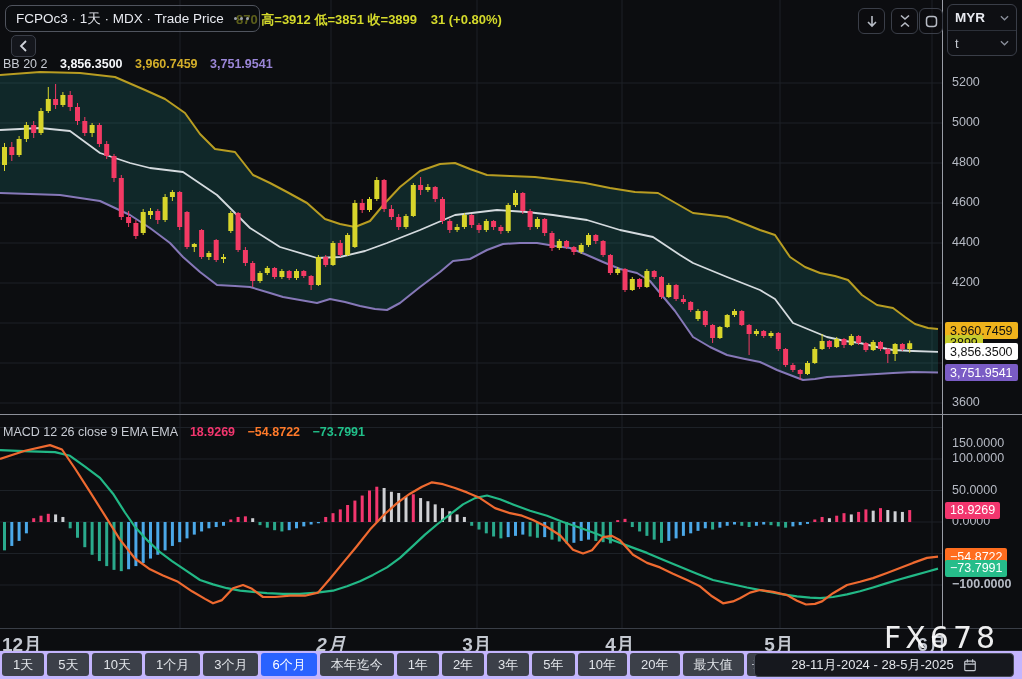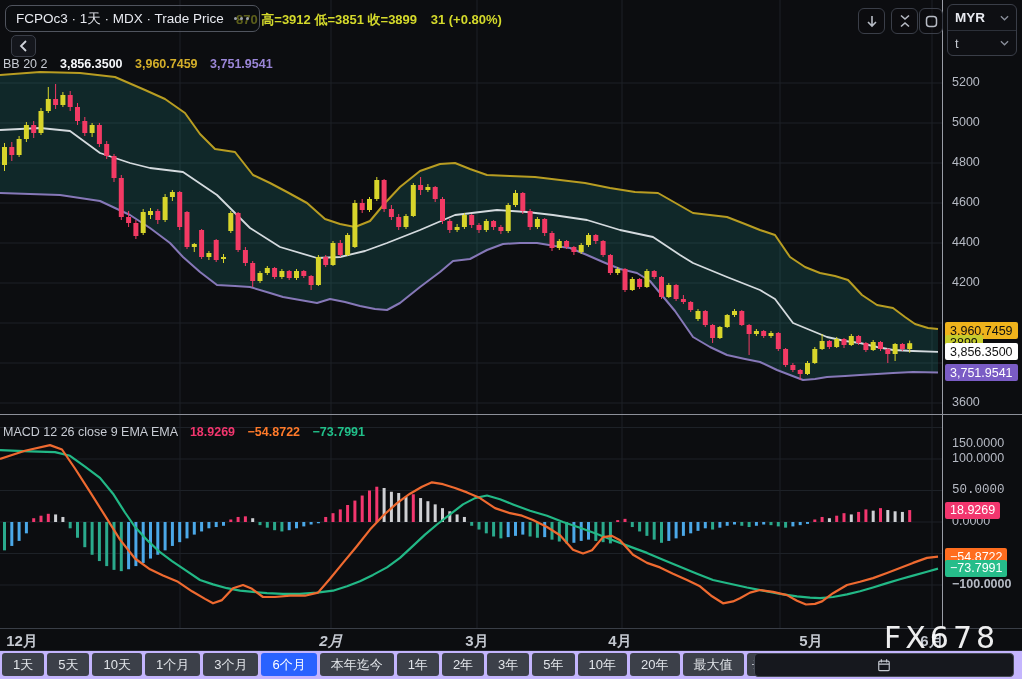--- a/index.html
+++ b/index.html
@@ -55,21 +55,21 @@
     position:absolute; left:947px; top:4px; width:70px; height:52px; border:1px solid #3a3e48;
     border-radius:6px; z-index:7; background:#0e0f13;
   }
   .cur-row { height:25px; display:flex; align-items:center; justify-content:space-between; padding:0 7px; }
   .cur-row + .cur-row { border-top:1px solid #2c3039; }
   .cur-main { font-size:13.5px; font-weight:bold; color:#e8eaf0; }
   .cur-unit { font-size:13px; color:#c6cad2; }
 
   
   .time-axis { position:absolute; left:0; top:629px; width:1022px; height:21px; z-index:3; }
-  .t-label { position:absolute; top:3px; transform:translateX(-50%); font-size:15px; font-weight:bold; color:#c4c8d0; }
+  .t-label { position:absolute; top:3px; transform:translateX(-50%); font-size:19px; font-weight:bold; color:#c4c8d0; }
 
   
   .toolbar { position:absolute; left:0; top:651px; width:1022px; height:28px; background:#c4b5fd; z-index:4; }
   .tb-left { position:absolute; left:2px; top:2px; display:flex; gap:3px; }
   .range-btn {
     height:23px; padding:0 11px; border-radius:3px; background:#3c4049; color:#e2e5ea;
     font-size:13px; display:flex; align-items:center; border:none; cursor:pointer; white-space:nowrap;
     font-family:"Liberation Sans", sans-serif;
   }
   .range-btn.selected { background:#2962ff; color:#fff;text-align:center; }
@@ -557,21 +557,21 @@
   <div class="axis-col" id="axis-col">
       <div class="tick" style="top: 75px;">5200</div>
       <div class="tick" style="top: 115px;">5000</div>
       <div class="tick" style="top: 155px;">4800</div>
       <div class="tick" style="top: 195px;">4600</div>
       <div class="tick" style="top: 235px;">4400</div>
       <div class="tick" style="top: 275px;">4200</div>
       <div class="tick" style="top: 395px;">3600</div>
       <div class="tick" style="top: 419.5px; margin-top: 16px;">150.0000</div>
       <div class="tick" style="top: 451px;">100.0000</div>
-      <div class="tick" style="top: 482.5px; font-family: Liberation Mono, monospace;">50.0000</div>
+      <div class="tick" style="top: 482.5px;">50.0000</div>
       <div class="tick" style="top: 514px;">0.0000</div>
       <div class="tick" style="top: 577px; font-weight: bold;">−100.0000</div>
       <div class="badge" style="top: 322.351px; background: rgb(239, 179, 28); color: rgb(17, 17, 17);">3,960.7459</div>
       <div class="badge" style="top: 334.7px; background: rgb(198, 204, 46); color: rgb(17, 17, 17);">3899</div>
       <div class="badge" style="top: 343.23px; background: rgb(255, 255, 255); color: rgb(17, 17, 17);">3,856.3500</div>
       <div class="badge" style="top: 364.109px; background: rgb(122, 92, 197); color: rgb(255, 255, 255);">3,751.9541</div>
       <div class="badge" style="top: 501.576px; background: rgb(242, 54, 110); color: rgb(255, 255, 255);">18.9269</div>
       <div class="badge" style="top: 548.069px; background: rgb(255, 109, 31); color: rgb(255, 255, 255);">−54.8722</div>
       <div class="badge" style="top: 559.993px; background: rgb(38, 189, 138); color: rgb(255, 255, 255);">−73.7991</div>
     </div>
@@ -590,21 +590,21 @@
       </svg>
     </div>
   </div>
 
   <div class="time-axis" id="time-axis">
       <div class="t-label" style="left: 22px;">12月</div>
       <div class="t-label" style="left: 180px; margin-top: 16px;">2025</div>
       <div class="t-label" style="left: 331px; font-style: italic;">2月</div>
       <div class="t-label" style="left: 477px;">3月</div>
       <div class="t-label" style="left: 620px;">4月</div>
-      <div class="t-label" style="left: 779px; margin-left: 32px;">5月</div>
+      <div class="t-label" style="left: 779px;">5月</div>
       <div class="t-label" style="left: 932px;">6月</div>
     </div>
 
   <div class="toolbar">
     <div class="tb-left" id="tb-left">
         <button class="range-btn">1天</button>
         <button class="range-btn">5天</button>
         <button class="range-btn">10天</button>
         <button class="range-btn">1个月</button>
         <button class="range-btn">3个月</button>
@@ -619,20 +619,21 @@
         <button class="range-btn">最大值</button>
         <button class="range-btn gear-btn">
           <svg width="15" height="15" viewBox="0 0 16 16" fill="none" stroke="#c6cad2" stroke-width="1.3">
             <circle cx="8" cy="8" r="4.2"></circle>
             <circle cx="8" cy="8" r="1.4"></circle>
             <path d="M8 1.2 V3 M8 13 V14.8 M1.2 8 H3 M13 8 H14.8 M3.2 3.2 L4.5 4.5 M11.5 11.5 L12.8 12.8 M12.8 3.2 L11.5 4.5 M4.5 11.5 L3.2 12.8"></path>
           </svg>
         </button>
       </div>
     <div class="date-box">
+      <span>28-11月-2024 -  28-5月-2025</span>
       <svg width="14" height="14" viewBox="0 0 16 16" fill="none" stroke="#c6cad2" stroke-width="1.3">
         <rect x="2" y="3.5" width="12" height="11" rx="1.5"></rect>
         <path d="M2 7 H14 M5 1.5 V5 M11 1.5 V5"></path>
       </svg>
     </div>
   </div>
 
   <div class="watermark">FX678</div>
 </div>
 

